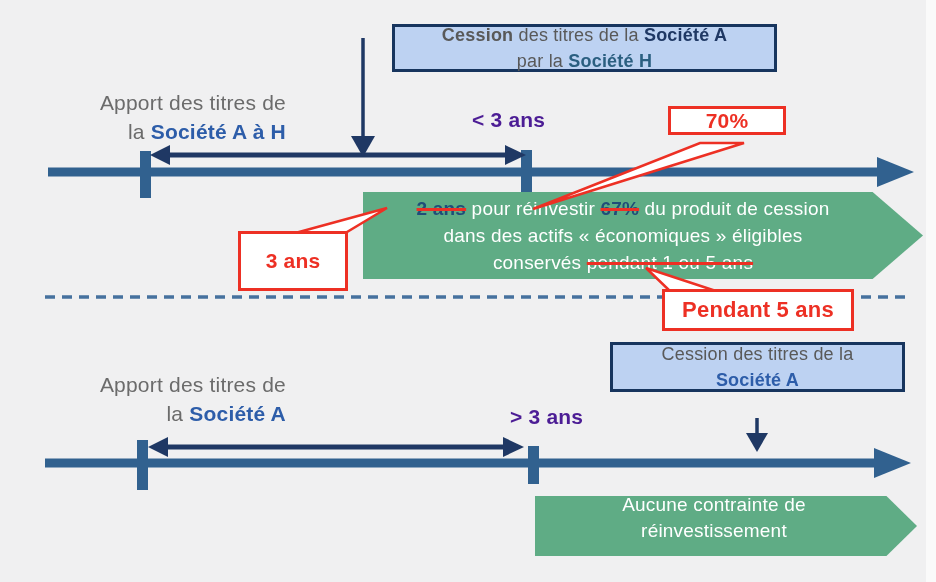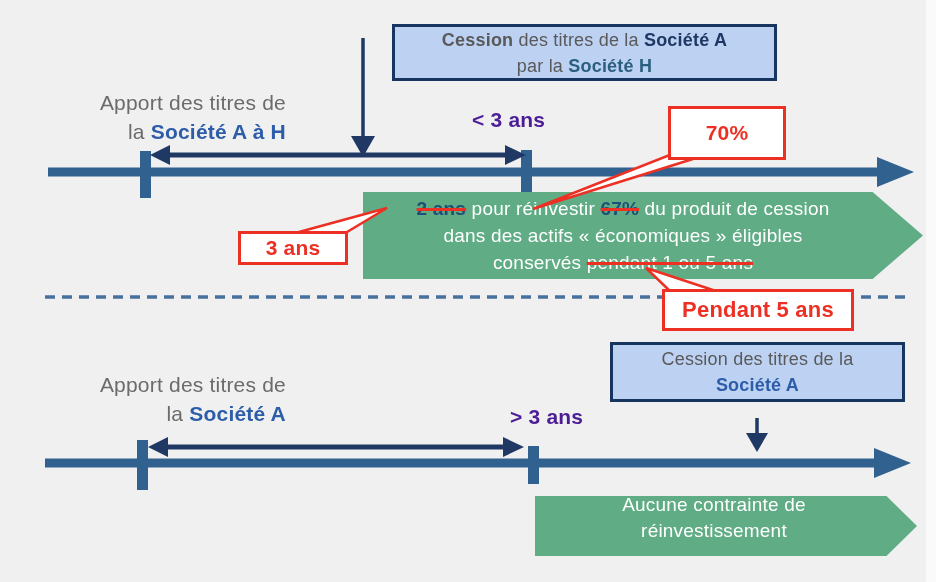--- a/index.html
+++ b/index.html
@@ -118,52 +118,52 @@
     <div>Aucune contrainte de</div>
     <div>réinvestissement</div>
   </div>
 
   <svg class="layer z3" width="936" height="582" viewBox="0 0 936 582">
     <polygon points="700,143 744,143 533,209" fill="#ffffff" stroke="#ed3024" stroke-width="2.5"></polygon>
     <polygon points="288,235 342,235 387,208" fill="#ffffff" stroke="#ed3024" stroke-width="2.5"></polygon>
     <polygon points="672,293 722,293 646,268" fill="#ffffff" stroke="#ed3024" stroke-width="2.5"></polygon>
   </svg>
 
-  <div class="bluebox z4" style="left:392px;top:24px;width:385px;height:57px;">
+  <div class="bluebox z4" style="left:392px;top:24px;width:385px;height:48px;">
     <div>
       <span class="b-gray">Cession</span><span> des titres de la </span><span class="b-navy">Société A</span>
     </div>
     <div>
       <span>par la </span><span class="b-teal">Société H</span>
     </div>
   </div>
 
   <div class="apport z4" style="left:26px;top:88px;">
     <div>Apport des titres de</div>
     <div>
       <span>la </span><span class="soc">Société A à H</span>
     </div>
   </div>
 
   <div class="duration z4" style="left:472px;top:108px;">&lt; 3 ans</div>
 
-  <div class="redbox z4" style="left:668px;top:106px;width:118px;height:54px;font-size:21px;">70%</div>
+  <div class="redbox z4" style="left:668px;top:106px;width:118px;height:29px;font-size:21px;">70%</div>
 
-  <div class="redbox z4" style="left:238px;top:231px;width:110px;height:34px;font-size:21px;">3 ans</div>
+  <div class="redbox z4" style="left:238px;top:231px;width:110px;height:60px;font-size:21px;">3 ans</div>
 
   <div class="redbox z4" style="left:662px;top:289px;width:192px;height:42px;font-size:22px;">Pendant 5 ans</div>
 
   <div class="apport z4" style="left:26px;top:370px;">
     <div>Apport des titres de</div>
     <div>
       <span>la </span><span class="soc">Société A</span>
     </div>
   </div>
 
   <div class="duration z4" style="left:510px;top:405px;">&gt; 3 ans</div>
 
-  <div class="bluebox z4" style="left:610px;top:342px;width:295px;height:60px;">
+  <div class="bluebox z4" style="left:610px;top:342px;width:295px;height:50px;">
     <div>Cession des titres de la</div>
     <div class="b-blue">Société A</div>
   </div>
 
   <div class="right-edge"></div>
 </div>
 
 </body></html>

